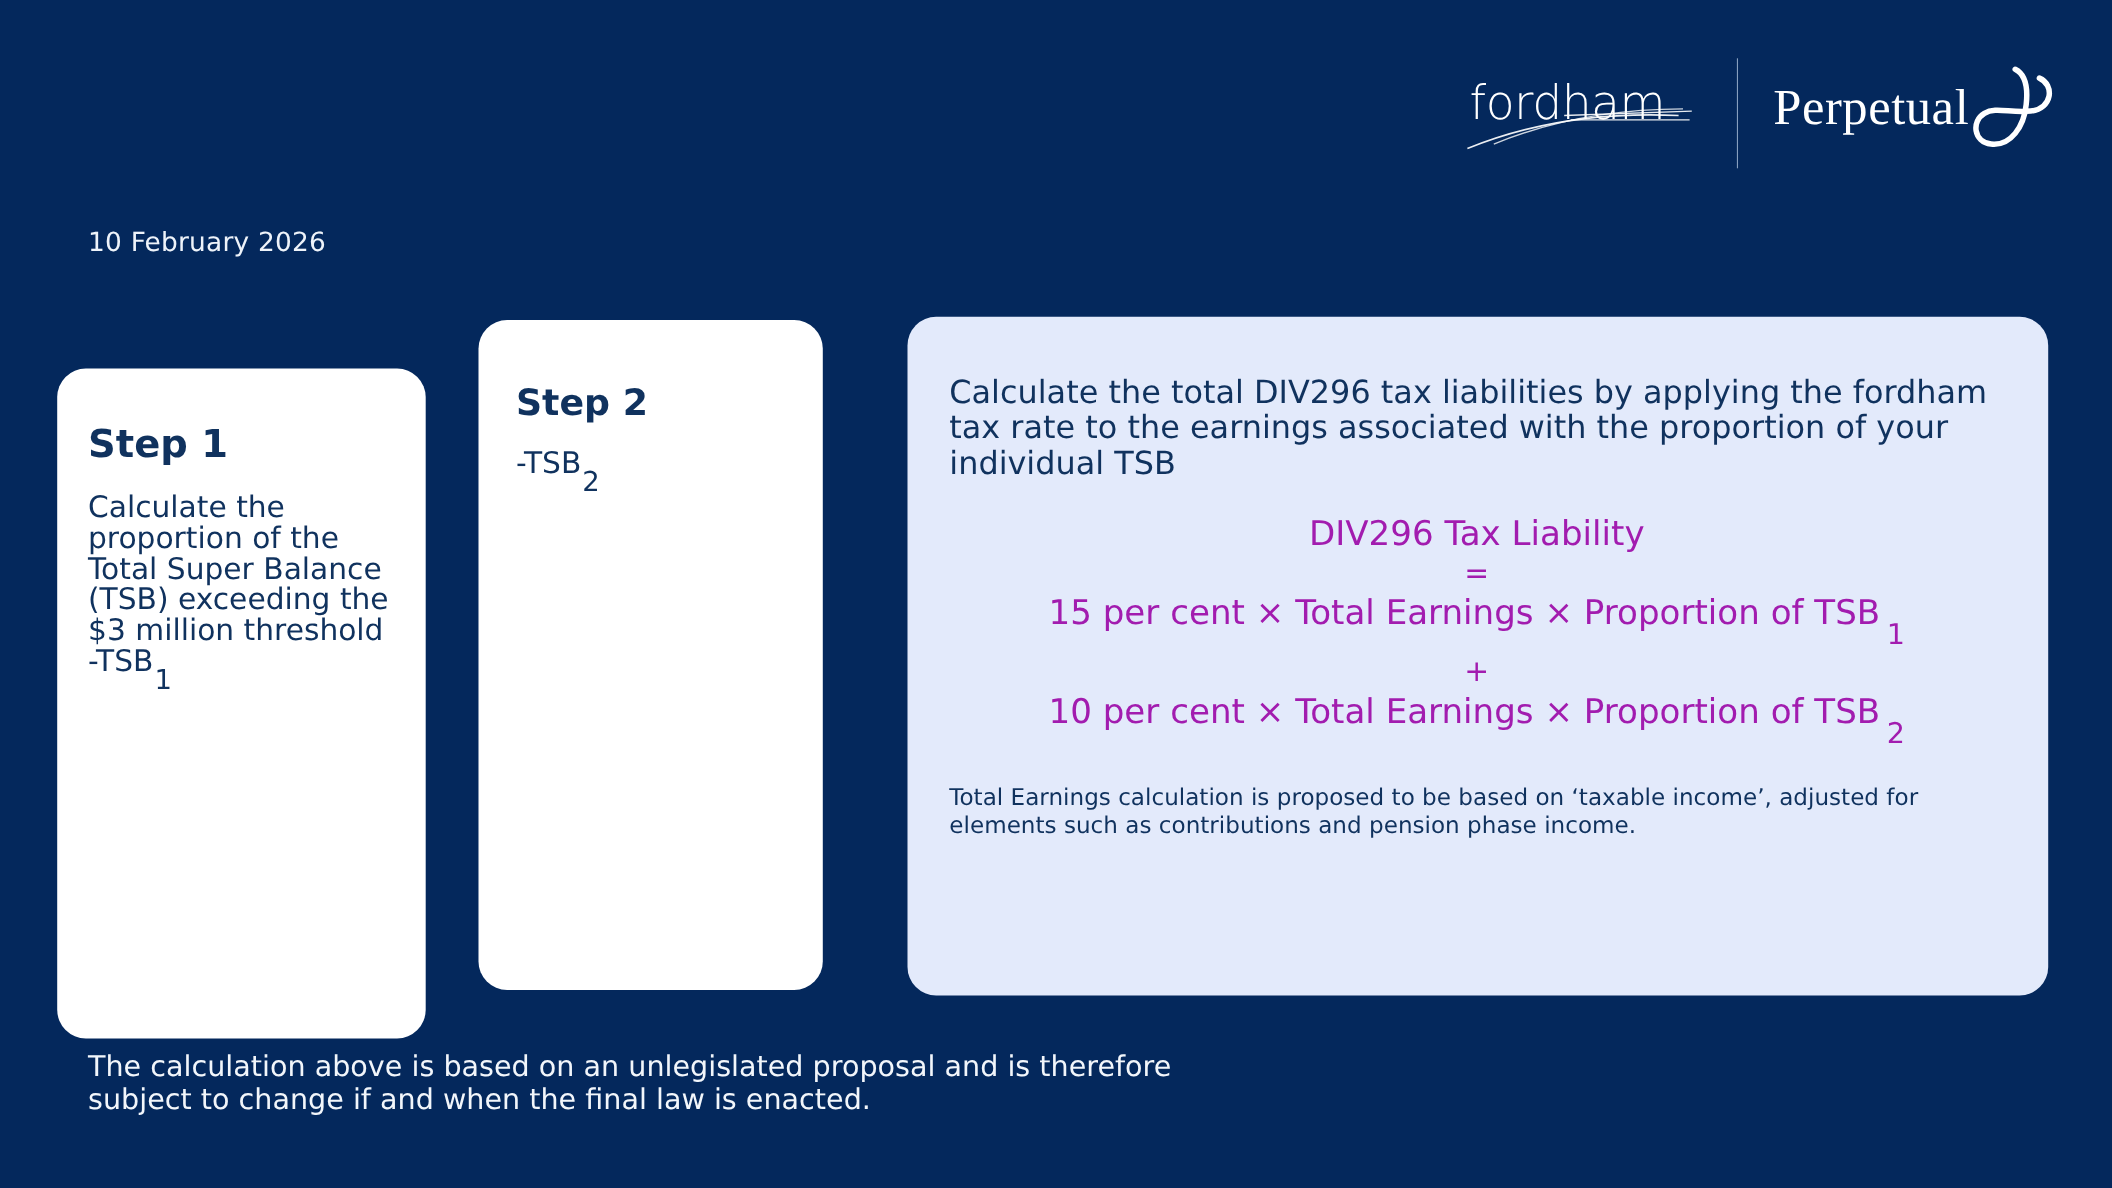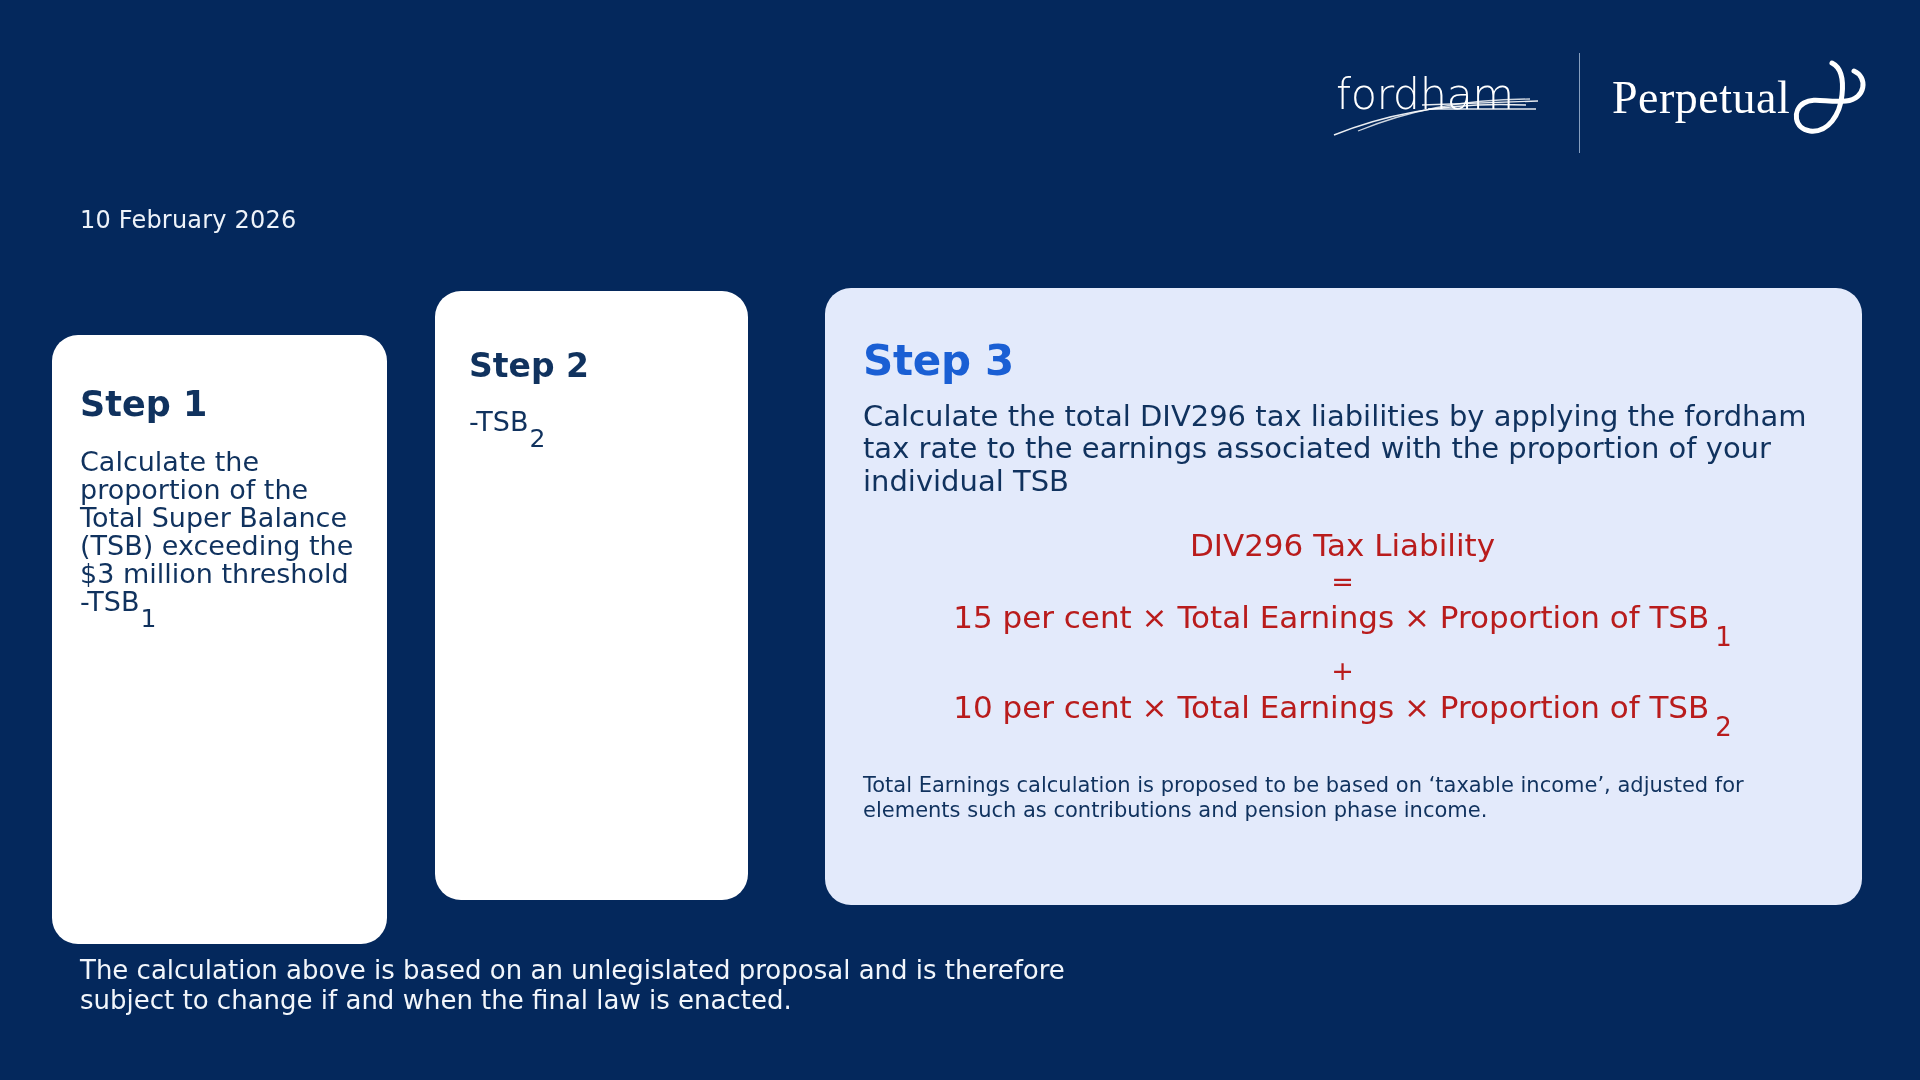--- a/index.html
+++ b/index.html
@@ -60,21 +60,21 @@
   }
   #card3 .step-body{font-size:29px;line-height:1.12;max-width:950px;}
 
   .tsb-line{
     font-family:"DejaVu Sans", sans-serif;
     font-size:27px;color:#10325e;line-height:1.04;margin:0;white-space:nowrap;
   }
   .tsb-line .sub{font-size:25px;vertical-align:-16px;display:inline-block;margin-left:1px;}
 
   
-  .formula{margin-top:30px;text-align:center;color:#b91c1c;font-family:"DejaVu Sans", sans-serif;}
+  .formula{margin-top:30px;text-align:center;color:#a21caf;font-family:"DejaVu Sans", sans-serif;}
   .formula .f-head{font-size:31px;line-height:1.2;font-weight:400;}
   .formula .f-op{font-size:27px;line-height:1.25;font-weight:400;}
   .formula .f-row{font-size:31px;line-height:1.25;font-weight:400;white-space:nowrap;}
   .formula .sub{font-size:26px;display:inline-block;vertical-align:-18px;margin-left:6px;}
 
   .card-note{
     margin-top:30px;
     font-family:"DejaVu Sans", sans-serif;
     font-size:21px;line-height:1.18;color:#10325e;font-weight:400;max-width:960px;
   }
@@ -126,21 +126,20 @@
   </div>
 
   <div class="card white" id="card2">
     <div class="step-title">Step 2</div>
     <p class="tsb-line">
       <span>-TSB</span><span class="sub">2</span>
     </p>
   </div>
 
   <div class="card pale" id="card3">
-    <div class="step-title">Step 3</div>
     <p class="step-body">Calculate the total DIV296 tax liabilities by applying the fordham tax rate to the earnings associated with the proportion of your individual TSB</p>
 
     <div class="formula">
       <div class="f-head">DIV296 Tax Liability</div>
       <div class="f-op">=</div>
       <div class="f-row">
         <span>15 per cent × Total Earnings × Proportion of TSB</span><span class="sub">1</span>
       </div>
       <div class="f-op">+</div>
       <div class="f-row">

